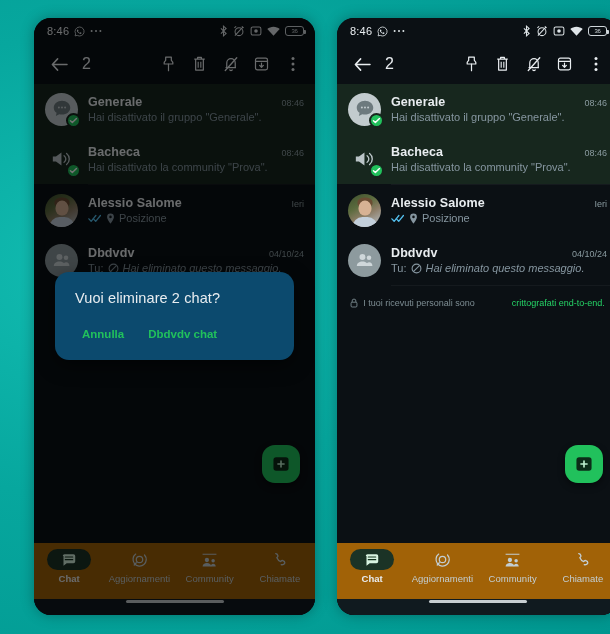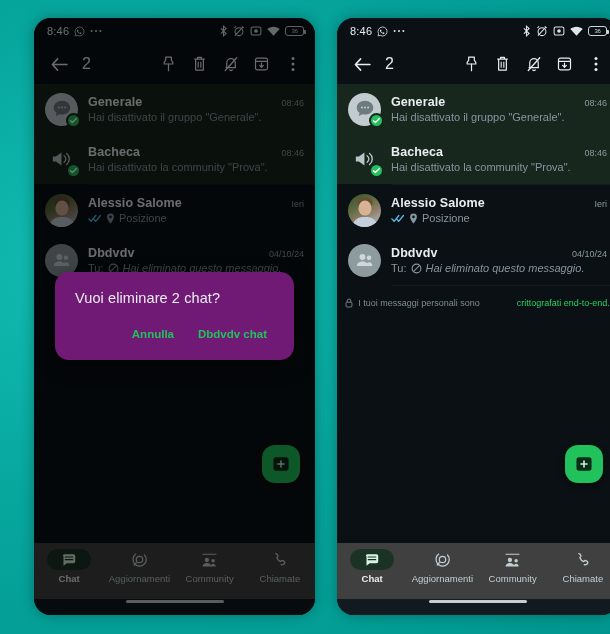--- a/index.html
+++ b/index.html
@@ -135,21 +135,21 @@
     position: absolute; right: 15px; bottom: 60px;
     width: 38px; height: 38px; border-radius: 13px;
     background: #21c15c;
     display: flex; align-items: center; justify-content: center;
     box-shadow: 0 3px 7px rgba(0,0,0,.45);
   }
 
   
   .bottomnav {
     flex: 0 0 56px; height: 56px;
-    background: #404040;
+    background: #a16207;
     display: flex; align-items: flex-start; padding-top: 6px;
   }
   .navitem {
     flex: 1 1 0; display: flex; flex-direction: column;
     align-items: center; gap: 3px;
   }
   .navpill {
     width: 44px; height: 21px; border-radius: 11px;
     display: flex; align-items: center; justify-content: center;
   }
@@ -163,33 +163,33 @@
   }
   .homebar i {
     display: block; width: 98px; height: 3px; border-radius: 2px;
     background: #c7ced1; margin-top: 1px;
   }
 
   
   .scrim { position: absolute; inset: 0; background: rgba(0,0,0,.55); }
   .dialog {
     position: absolute; left: 21px; top: 254px; width: 239px;
-    background: #701a75; border-radius: 14px;
+    background: #0c4a6e; border-radius: 14px;
     padding: 18px 20px 6px 20px;
     box-shadow: 0 6px 18px rgba(0,0,0,.5);
   }
   .dlg-title { font-size: 14.5px; color: #e9edf0; font-weight: 400; letter-spacing: .1px; }
   .dlg-body { display: flex; gap: 11px; margin-top: 16px; align-items: flex-start; }
   .cbox {
     width: 15px; height: 15px; flex: 0 0 15px; border-radius: 3px;
     background: #21c15c; display: flex; align-items: center; justify-content: center;
     margin-top: 1px;
   }
   .dlg-text { font-size: 10.5px; line-height: 1.45; color: #b9c3c7; }
-  .dlg-actions { display: flex; justify-content: flex-end; gap: 10px; margin-top: 17px; padding-bottom: 9px;}
+  .dlg-actions { display: flex; justify-content: flex-start; gap: 10px; margin-top: 17px; padding-bottom: 9px;}
   .dlg-btn { font-size: 11.5px; color: #21c15c; font-weight: 600; padding: 5px 7px; }
 
   svg { display: block; }
 </style>
 </head>
 <body>
 
 <div class="stage">
 
   <div class="phone" id="phone-left">
@@ -659,21 +659,21 @@
 
         <div class="divider-strip"></div>
 
         <div class="enc">
           <span>
             <svg width="8" height="10" viewBox="0 0 9 11">
                 <path fill="none" stroke="#7d8d93" stroke-width="1" d="M2.4 4.6V3.2a2.1 2.1 0 0 1 4.2 0v1.4"></path>
                 <rect x="1.2" y="4.6" width="6.6" height="5.4" rx="1.2" fill="none" stroke="#7d8d93" stroke-width="1"></rect>
               </svg>
           </span>
-          <span>I tuoi messaggi personali sono</span>
+          <span>I tuoi ricevuti personali sono</span>
           <b>crittografati end-to-end.</b>
         </div>
 
         <div class="fab">
           <svg width="18" height="18" viewBox="0 0 20 20">
               <rect x="1.6" y="2.6" width="16.8" height="14.8" rx="3" fill="#0c2c18"></rect>
               <path stroke="#bff0cf" stroke-width="1.8" stroke-linecap="round" d="M10 6.6v6.8M6.6 10h6.8"></path>
             </svg>
         </div>
       </div>

